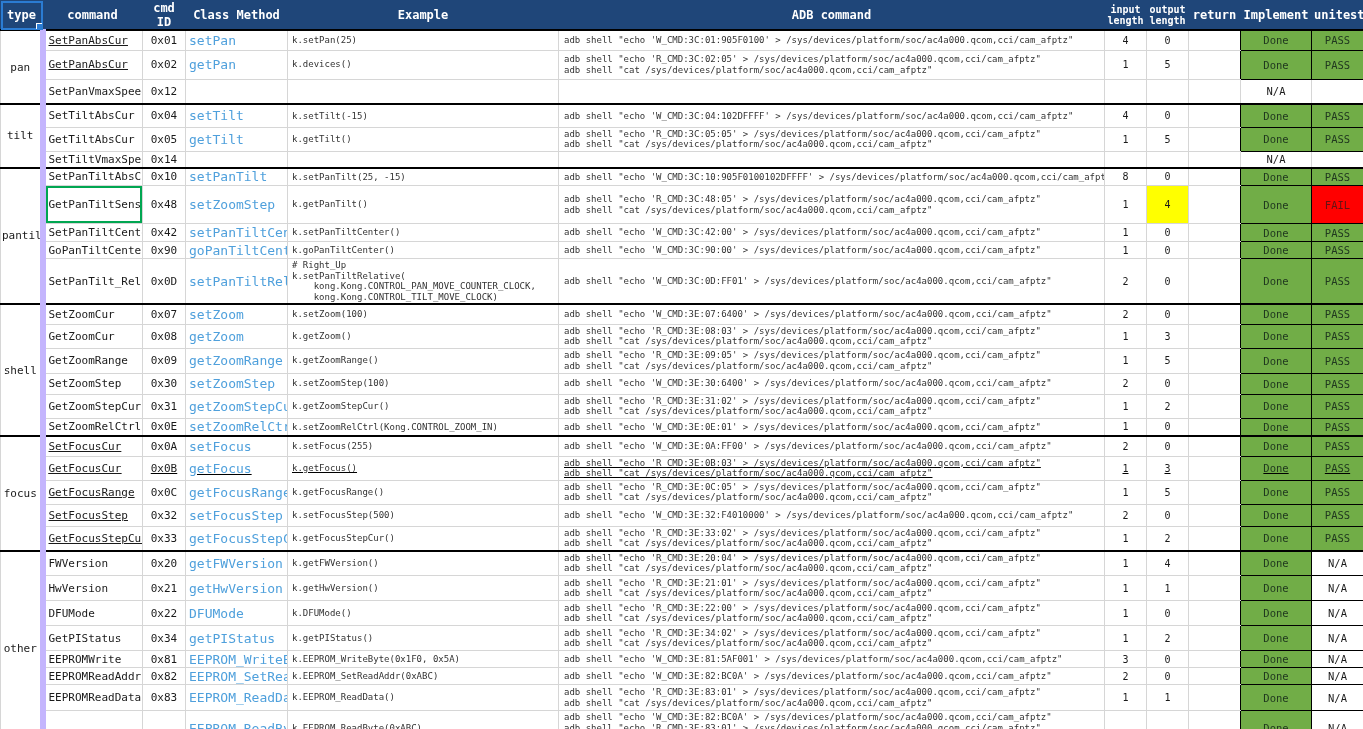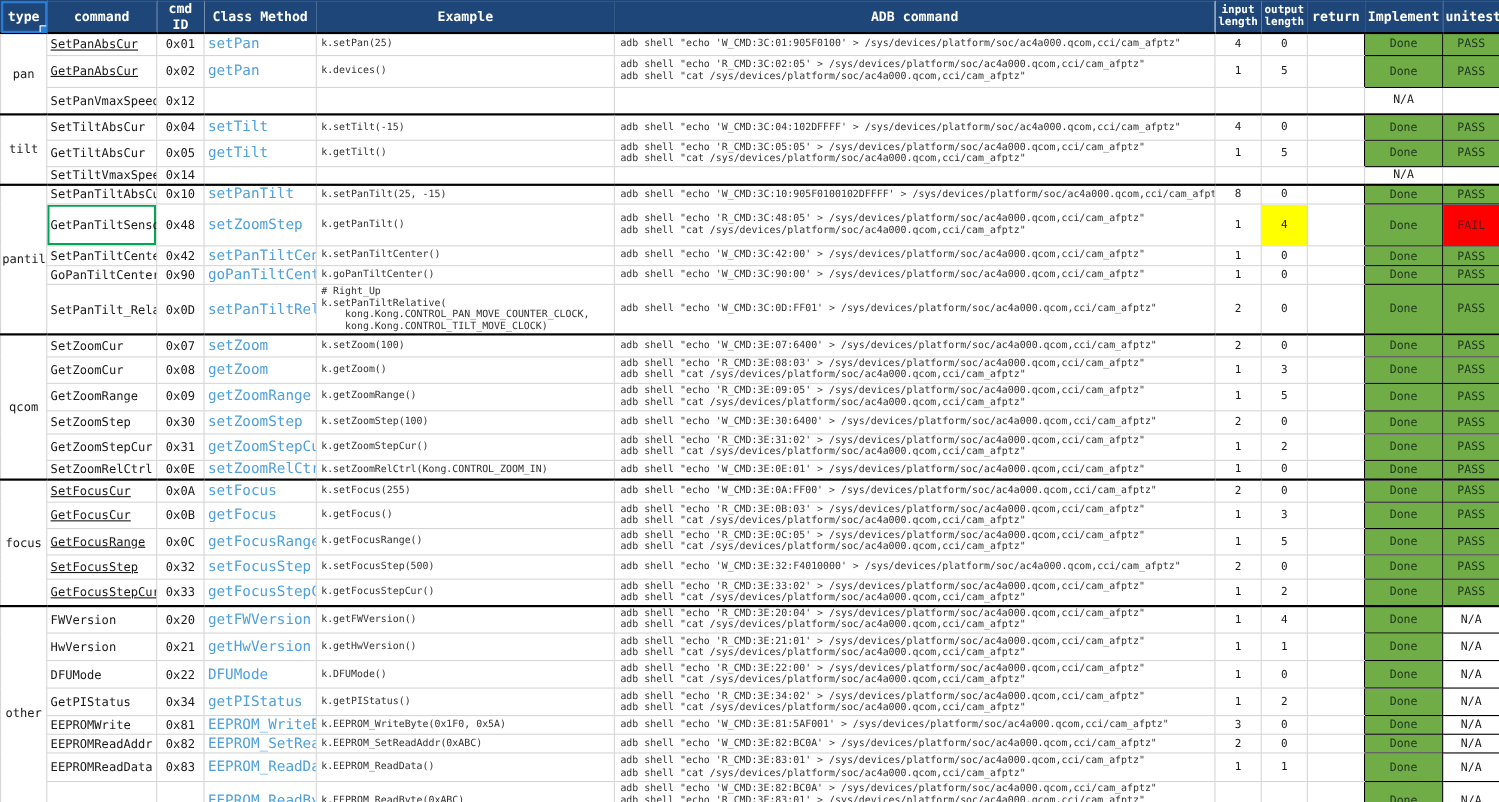--- a/index.html
+++ b/index.html
@@ -24,21 +24,21 @@
   th.sel::after{
     content:"";position:absolute;right:-3px;bottom:-3px;width:7px;height:7px;
     background:var(--sel-blue);border:1px solid #fff;z-index:5;
   }
   td{
     border:1px solid #d6d6d6;overflow:hidden;vertical-align:middle;
     color:#1a1a1a;
   }
   tr.section-start td{border-top:2px solid #000;}
   .col-type{text-align:center;font-size:11px;}
-  .col-command{font-size:11px;padding:0 3px;border-left:1px solid #c4b5fd;white-space:nowrap;}
+  .col-command{font-size:11px;padding:0 3px;border-left:6px solid #c4b5fd;white-space:nowrap;}
   .cmd-underline{text-decoration:underline;}
   .cmd-highlight{box-shadow:inset 0 0 0 2px var(--hl-green);}
   .col-cmdid{font-size:11px;text-align:center;}
   .col-class{font-size:13px;color:var(--link-blue);padding:0 3px;white-space:nowrap;}
   .col-example{font-size:9px;line-height:10.5px;white-space:pre;padding:1px 4px;color:#333;}
   .col-adb{font-size:9px;line-height:10.5px;white-space:pre;padding:1px 5px;color:#333;}
   .col-len{font-size:10px;text-align:center;}
   .status{font-size:10.5px;text-align:center;}
   .bg-green{background:var(--green);color:#20381f;}
   .bg-red{background:var(--red);color:#641414;}
@@ -214,21 +214,21 @@
     kong.Kong.CONTROL_PAN_MOVE_COUNTER_CLOCK,
     kong.Kong.CONTROL_TILT_MOVE_CLOCK)</td>
         <td class="col-adb">adb shell "echo 'W_CMD:3C:0D:FF01' &gt; /sys/devices/platform/soc/ac4a000.qcom,cci/cam_afptz"</td>
         <td class="col-len">2</td>
         <td class="col-len">0</td>
         <td class="col-return pre-bb"></td>
         <td class="status bg-green bb">Done</td>
         <td class="status bg-green bb">PASS</td>
       </tr>
       <tr class="section-start" style="height: 20px;">
-        <td class="col-type" rowspan="6">qcom</td>
+        <td class="col-type" rowspan="6">shell</td>
         <td class="col-command">SetZoomCur</td>
         <td class="col-cmdid">0x07</td>
         <td class="col-class">setZoom</td>
         <td class="col-example">k.setZoom(100)</td>
         <td class="col-adb">adb shell "echo 'W_CMD:3E:07:6400' &gt; /sys/devices/platform/soc/ac4a000.qcom,cci/cam_afptz"</td>
         <td class="col-len">2</td>
         <td class="col-len">0</td>
         <td class="col-return pre-bb"></td>
         <td class="status bg-green bb">Done</td>
         <td class="status bg-green bb">PASS</td>
@@ -302,21 +302,21 @@
         <td class="col-cmdid">0x0A</td>
         <td class="col-class">setFocus</td>
         <td class="col-example">k.setFocus(255)</td>
         <td class="col-adb">adb shell "echo 'W_CMD:3E:0A:FF00' &gt; /sys/devices/platform/soc/ac4a000.qcom,cci/cam_afptz"</td>
         <td class="col-len">2</td>
         <td class="col-len">0</td>
         <td class="col-return pre-bb"></td>
         <td class="status bg-green bb">Done</td>
         <td class="status bg-green bb">PASS</td>
       </tr>
-      <tr style="height: 23px;">
+      <tr style="height: 23px; text-decoration: underline;">
         <td class="col-command cmd-underline">GetFocusCur</td>
         <td class="col-cmdid">0x0B</td>
         <td class="col-class">getFocus</td>
         <td class="col-example">k.getFocus()</td>
         <td class="col-adb">adb shell "echo 'R_CMD:3E:0B:03' &gt; /sys/devices/platform/soc/ac4a000.qcom,cci/cam_afptz"
 adb shell "cat /sys/devices/platform/soc/ac4a000.qcom,cci/cam_afptz"</td>
         <td class="col-len">1</td>
         <td class="col-len">3</td>
         <td class="col-return pre-bb"></td>
         <td class="status bg-green bb">Done</td>

